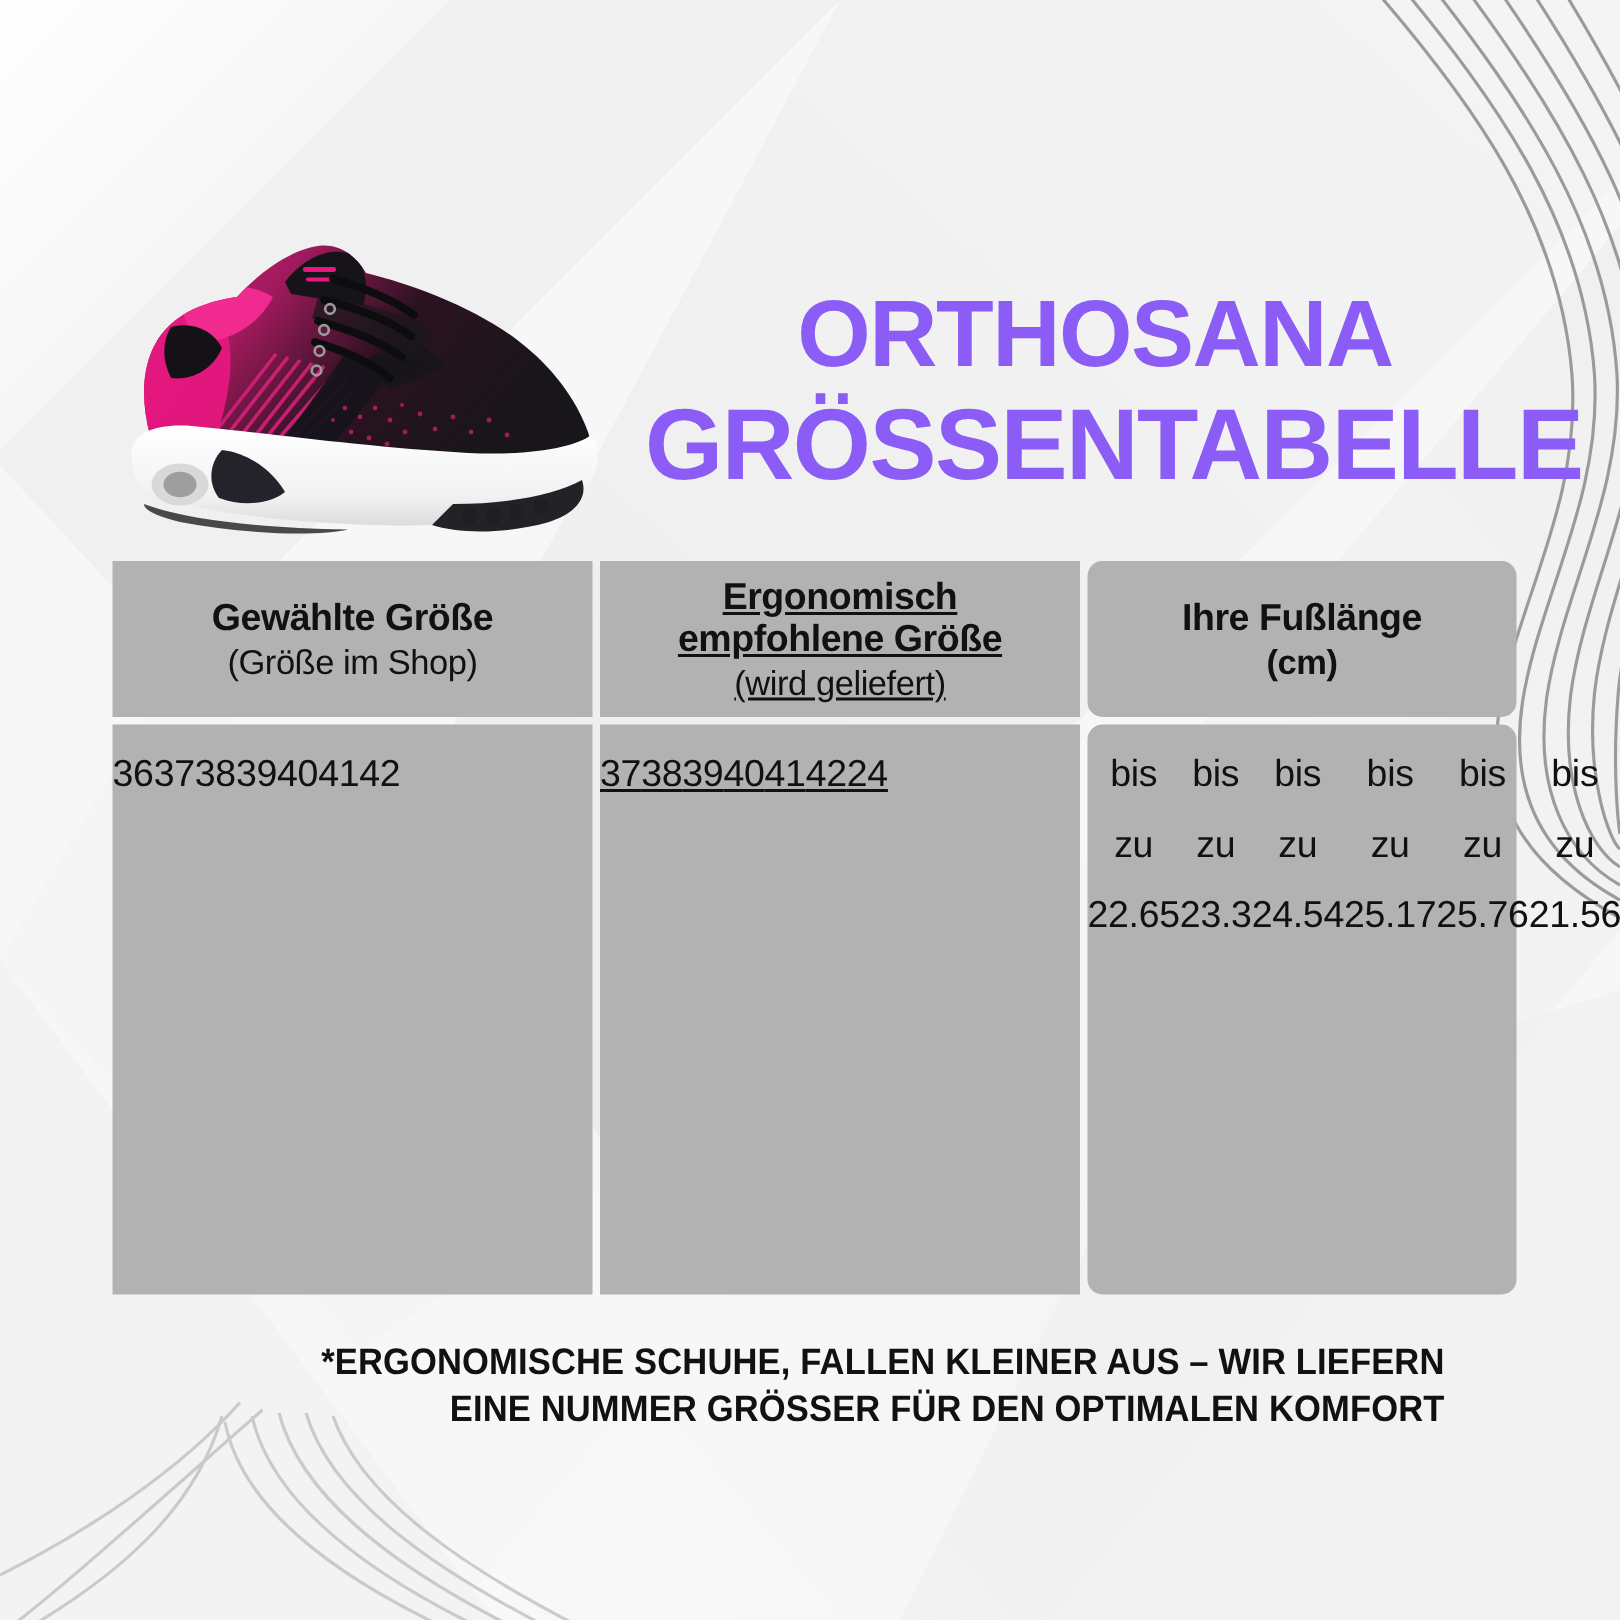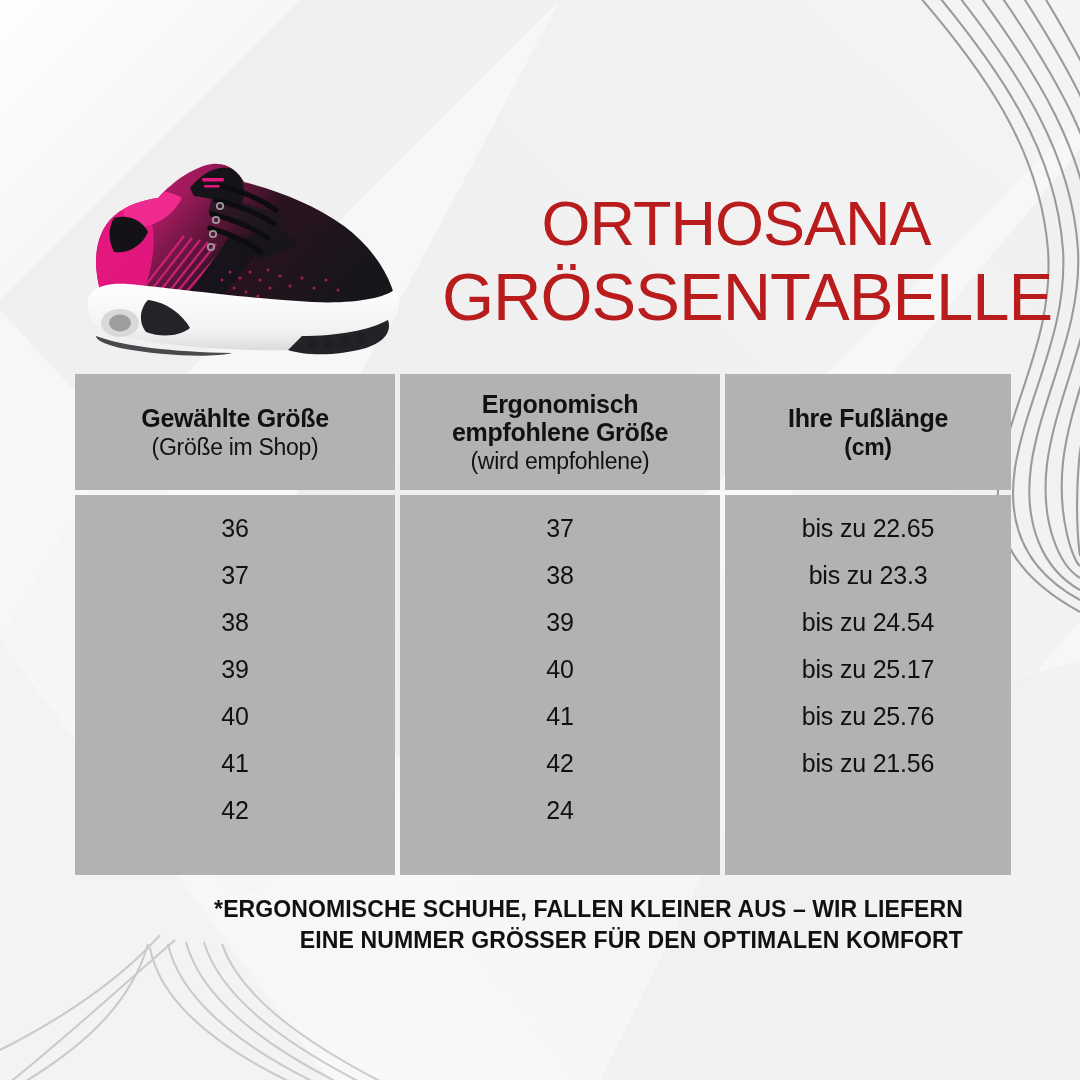--- a/index.html
+++ b/index.html
@@ -27,25 +27,24 @@
   
   .title-block{
     position:absolute;
     left:430px; top:192px;
     width:600px;
     text-align:center;
     z-index:3;
   }
   .title-line{
     display:block;
-    color:#b91c1c;
-    font-weight:normal;
+    color:#8b5cf6;
+    font-weight:bold;
     letter-spacing:-1px;
     line-height:1.0;
-    margin-left:12px;
   }
   .title-line.l1{ font-size:63px; }
   .title-line.l2{ font-size:67px; margin-top:8px; }
 
   
   .table{
     position:absolute;
     left:75px; top:374px;
     width:936px;
     z-index:3;
@@ -58,24 +57,24 @@
   .cell{
     background:#b2b2b2;
     display:flex;
     flex-direction:column;
     align-items:center;
     justify-content:center;
     color:#111;
     text-align:center;
   }
   .c1{ width:320px; }
-  .c2{ width:320px; }
-  .c3{ width:286px; }
-
-  .head-row .cell{ height:116px; padding:6px 8px; }
+  .c2{ width:320px;text-decoration:underline; }
+  .c3{ width:286px;border-radius:10px; }
+
+  .head-row .cell{ height:104px; padding:6px 8px; }
   .head-main{
     font-size:25px;
     font-weight:bold;
     line-height:1.12;
     letter-spacing:-0.3px;
   }
   .head-sub{
     font-size:23px;
     font-weight:normal;
     line-height:1.15;
@@ -85,21 +84,20 @@
   .head-sub.bold{ font-weight:bold; }
 
   .body-row{ }
   .body-row .cell{
     height:380px;
     justify-content:flex-start;
     padding-top:10px;
   }
   .datalist{
     display:flex;
-    flex-direction:column;
     width:100%;
   }
   .datacell{
     height:47px;
     line-height:47px;
     font-size:25px;
     font-weight:normal;
     letter-spacing:-0.2px;
     color:#111;
   }
@@ -302,21 +300,21 @@
 <div class="table">
 
   <div class="trow head-row">
     <div class="cell c1">
       <span class="head-main">Gewählte Größe</span>
       <span class="head-sub">(Größe im Shop)</span>
     </div>
     <div class="cell c2">
       <span class="head-main">Ergonomisch</span>
       <span class="head-main">empfohlene Größe</span>
-      <span class="head-sub">(wird empfohlene)</span>
+      <span class="head-sub">(wird geliefert)</span>
     </div>
     <div class="cell c3">
       <span class="head-main">Ihre Fußlänge</span>
       <span class="head-sub bold">(cm)</span>
     </div>
   </div>
 
   <div class="trow body-row">
 
     <div class="cell c1">

